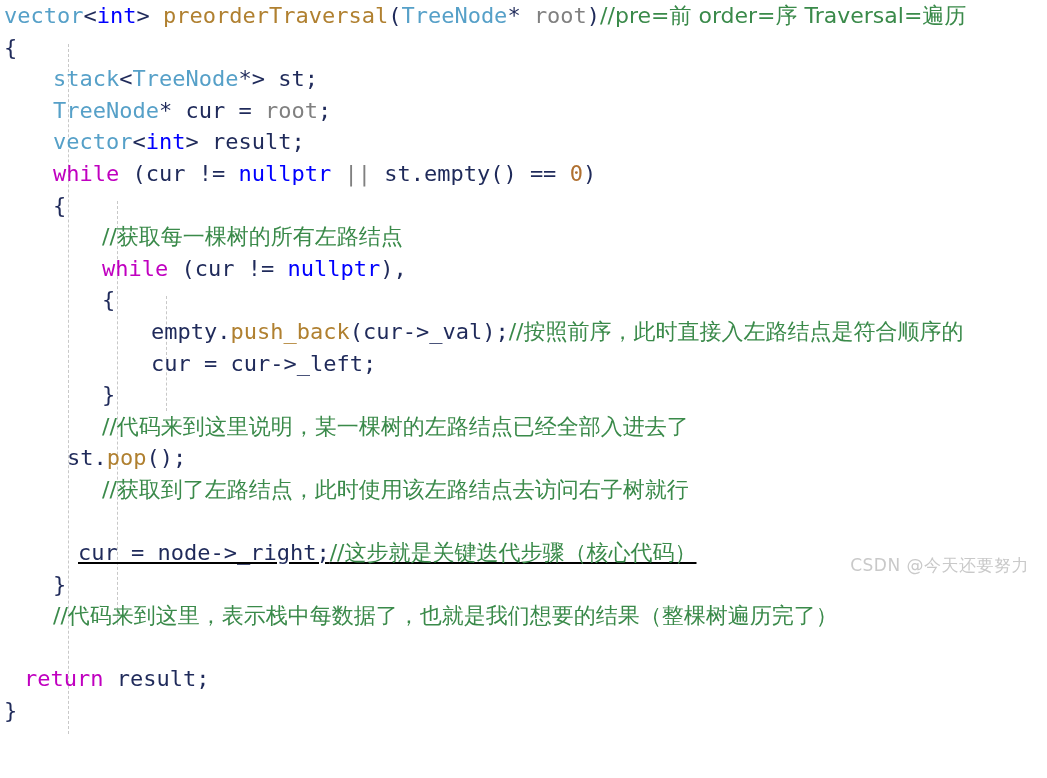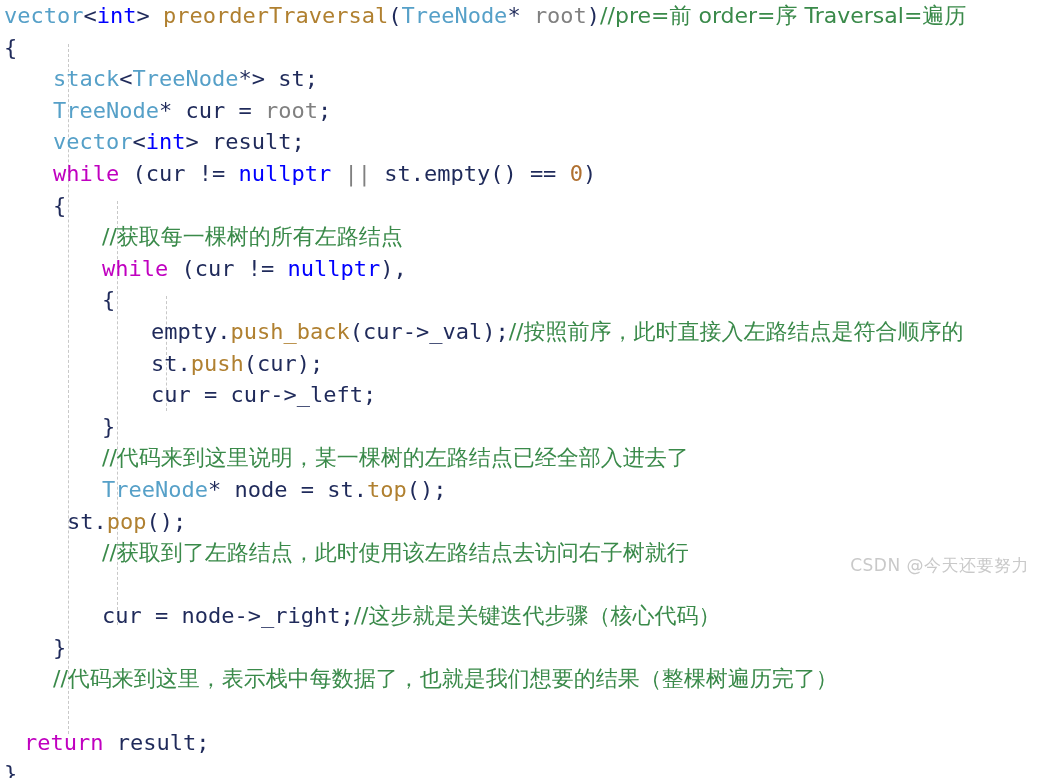--- a/index.html
+++ b/index.html
@@ -84,29 +84,27 @@
       <div class="code-line" style="padding-left: 4px;"><span class="seg t-brace">{</span></div>
       <div class="code-line" style="padding-left: 53px;"><span class="seg t-type">stack</span><span class="seg t-punct">&lt;</span><span class="seg t-type">TreeNode</span><span class="seg t-plain">*&gt; </span><span class="seg t-plain">st;</span></div>
       <div class="code-line" style="padding-left: 53px;"><span class="seg t-type">TreeNode</span><span class="seg t-plain">* </span><span class="seg t-plain">cur </span><span class="seg t-op">= </span><span class="seg t-ident">root</span><span class="seg t-punct">;</span></div>
       <div class="code-line" style="padding-left: 53px;"><span class="seg t-type">vector</span><span class="seg t-punct">&lt;</span><span class="seg t-kw">int</span><span class="seg t-punct">&gt; </span><span class="seg t-plain">result;</span></div>
       <div class="code-line" style="padding-left: 53px;"><span class="seg t-kw2">while</span><span class="seg t-plain"> (cur != </span><span class="seg t-kw">nullptr</span><span class="seg t-plain"> </span><span class="seg t-ident">||</span><span class="seg t-plain"> st.</span><span class="seg t-plain">empty</span><span class="seg t-plain">() == </span><span class="seg t-num">0</span><span class="seg t-punct">)</span></div>
       <div class="code-line" style="padding-left: 53px;"><span class="seg t-brace">{</span></div>
       <div class="code-line" style="padding-left: 102px;"><span class="seg t-comment cjk">//获取每一棵树的所有左路结点</span></div>
       <div class="code-line" style="padding-left: 102px;"><span class="seg t-kw2">while</span><span class="seg t-plain"> (cur != </span><span class="seg t-kw">nullptr</span><span class="seg t-punct">),</span></div>
       <div class="code-line" style="padding-left: 102px;"><span class="seg t-brace">{</span></div>
       <div class="code-line" style="padding-left: 151px;"><span class="seg t-plain">empty</span><span class="seg t-punct">.</span><span class="seg t-fn">push_back</span><span class="seg t-plain">(cur-&gt;_val);</span><span class="seg t-comment cjk">//按照前序，此时直接入左路结点是符合顺序的</span></div>
-      <div class="code-line" style="padding-left: 151px;"><span class="seg t-plain">st.</span><span class="seg t-fn">push</span><span class="seg t-plain">(cur);</span></div>
       <div class="code-line" style="padding-left: 151px;"><span class="seg t-plain">cur = cur-&gt;_left;</span></div>
       <div class="code-line" style="padding-left: 102px;"><span class="seg t-brace">}</span></div>
       <div class="code-line" style="padding-left: 102px;"><span class="seg t-comment cjk">//代码来到这里说明，某一棵树的左路结点已经全部入进去了</span></div>
-      <div class="code-line" style="padding-left: 102px;"><span class="seg t-type">TreeNode</span><span class="seg t-plain">* node = st.</span><span class="seg t-fn">top</span><span class="seg t-plain">();</span></div>
       <div class="code-line" style="padding-left: 67px;"><span class="seg t-plain">st.</span><span class="seg t-fn">pop</span><span class="seg t-plain">();</span></div>
       <div class="code-line" style="padding-left: 102px;"><span class="seg t-comment cjk">//获取到了左路结点，此时使用该左路结点去访问右子树就行</span></div>
       <div class="code-line" style="padding-left: 102px;">&nbsp;</div>
-      <div class="code-line" style="padding-left: 102px;"><span class="seg t-plain">cur = node-&gt;_right;</span><span class="seg t-comment cjk">//这步就是关键迭代步骤（核心代码）</span></div>
+      <div class="code-line" style="padding-left: 78px; text-decoration: underline;"><span class="seg t-plain">cur = node-&gt;_right;</span><span class="seg t-comment cjk">//这步就是关键迭代步骤（核心代码）</span></div>
       <div class="code-line" style="padding-left: 53px;"><span class="seg t-brace">}</span></div>
       <div class="code-line" style="padding-left: 53px;"><span class="seg t-comment cjk">//代码来到这里，表示栈中每数据了，也就是我们想要的结果（整棵树遍历完了）</span></div>
       <div class="code-line" style="padding-left: 53px;">&nbsp;</div>
       <div class="code-line" style="padding-left: 24px;"><span class="seg t-kw2">return</span><span class="seg t-plain"> result;</span></div>
       <div class="code-line" style="padding-left: 4px;"><span class="seg t-brace">}</span></div>
     </div>
 
   <div id="watermark">CSDN @今天还要努力</div>
 
 </div>

